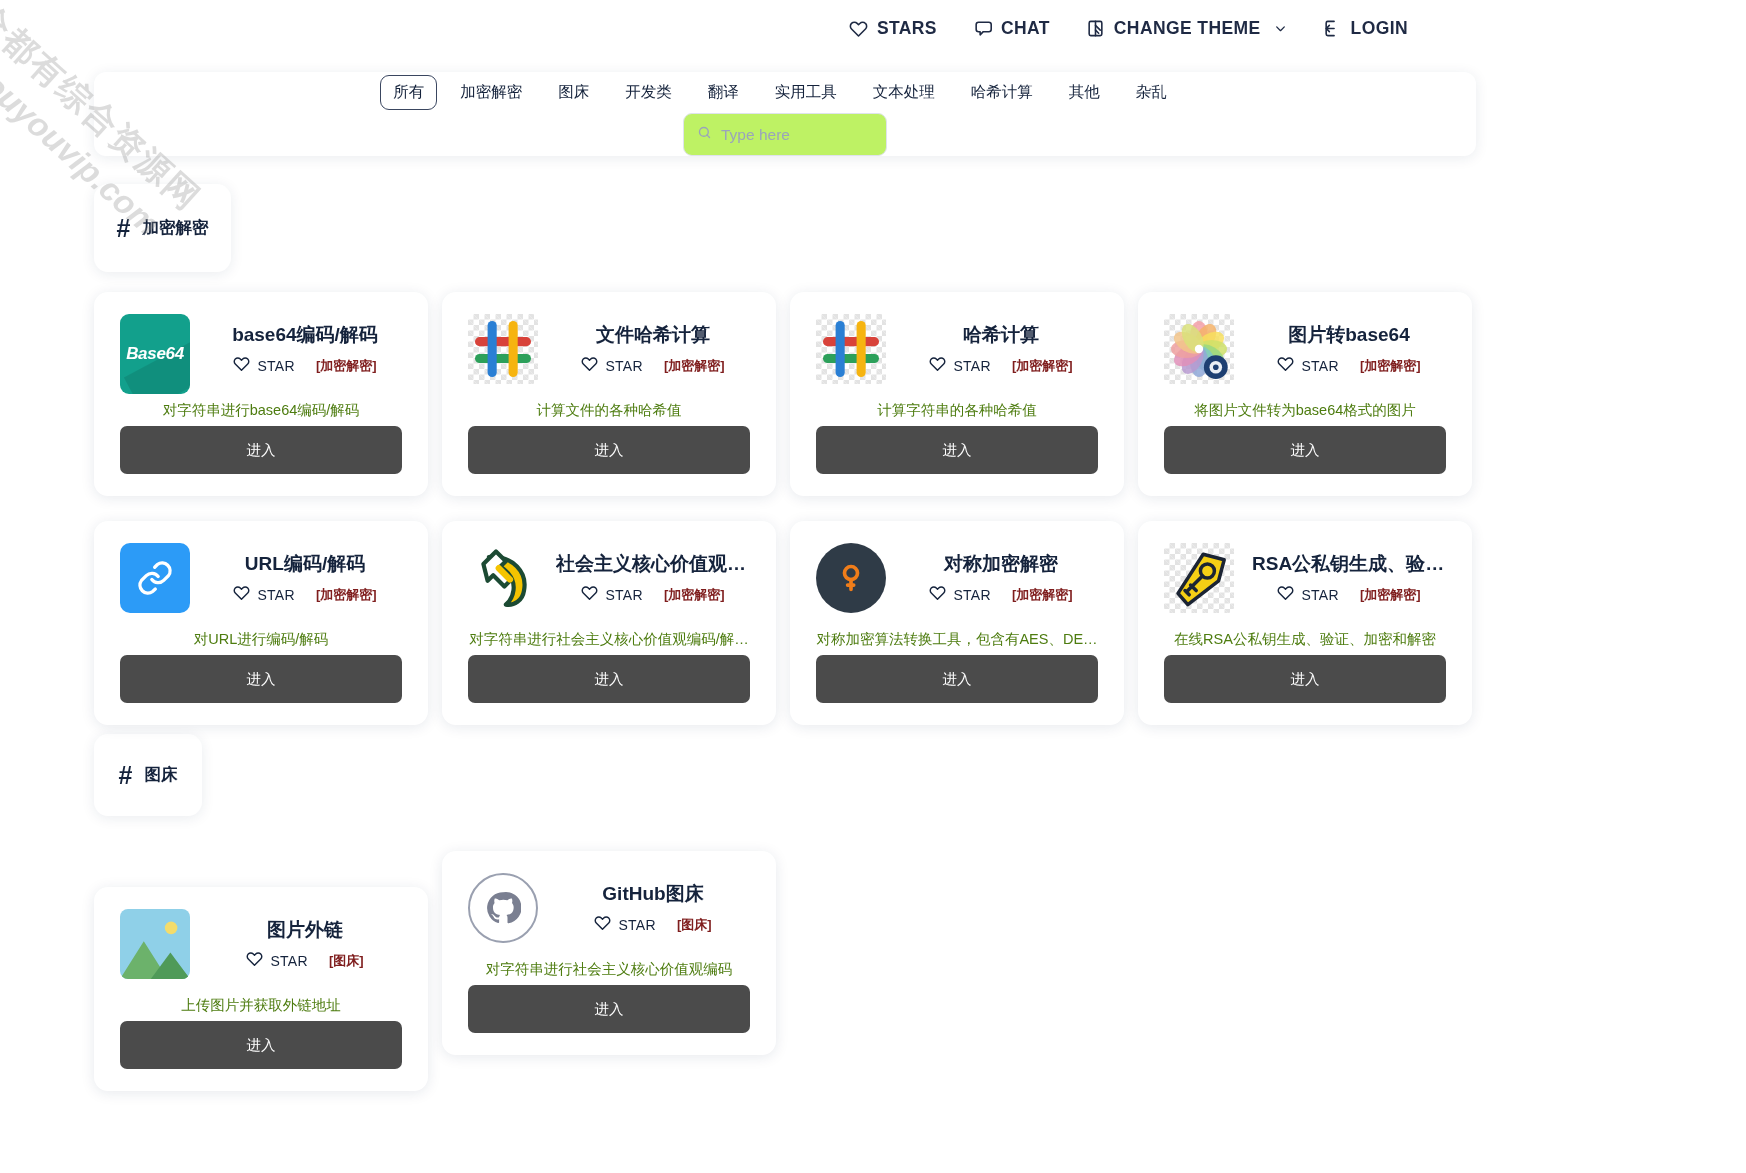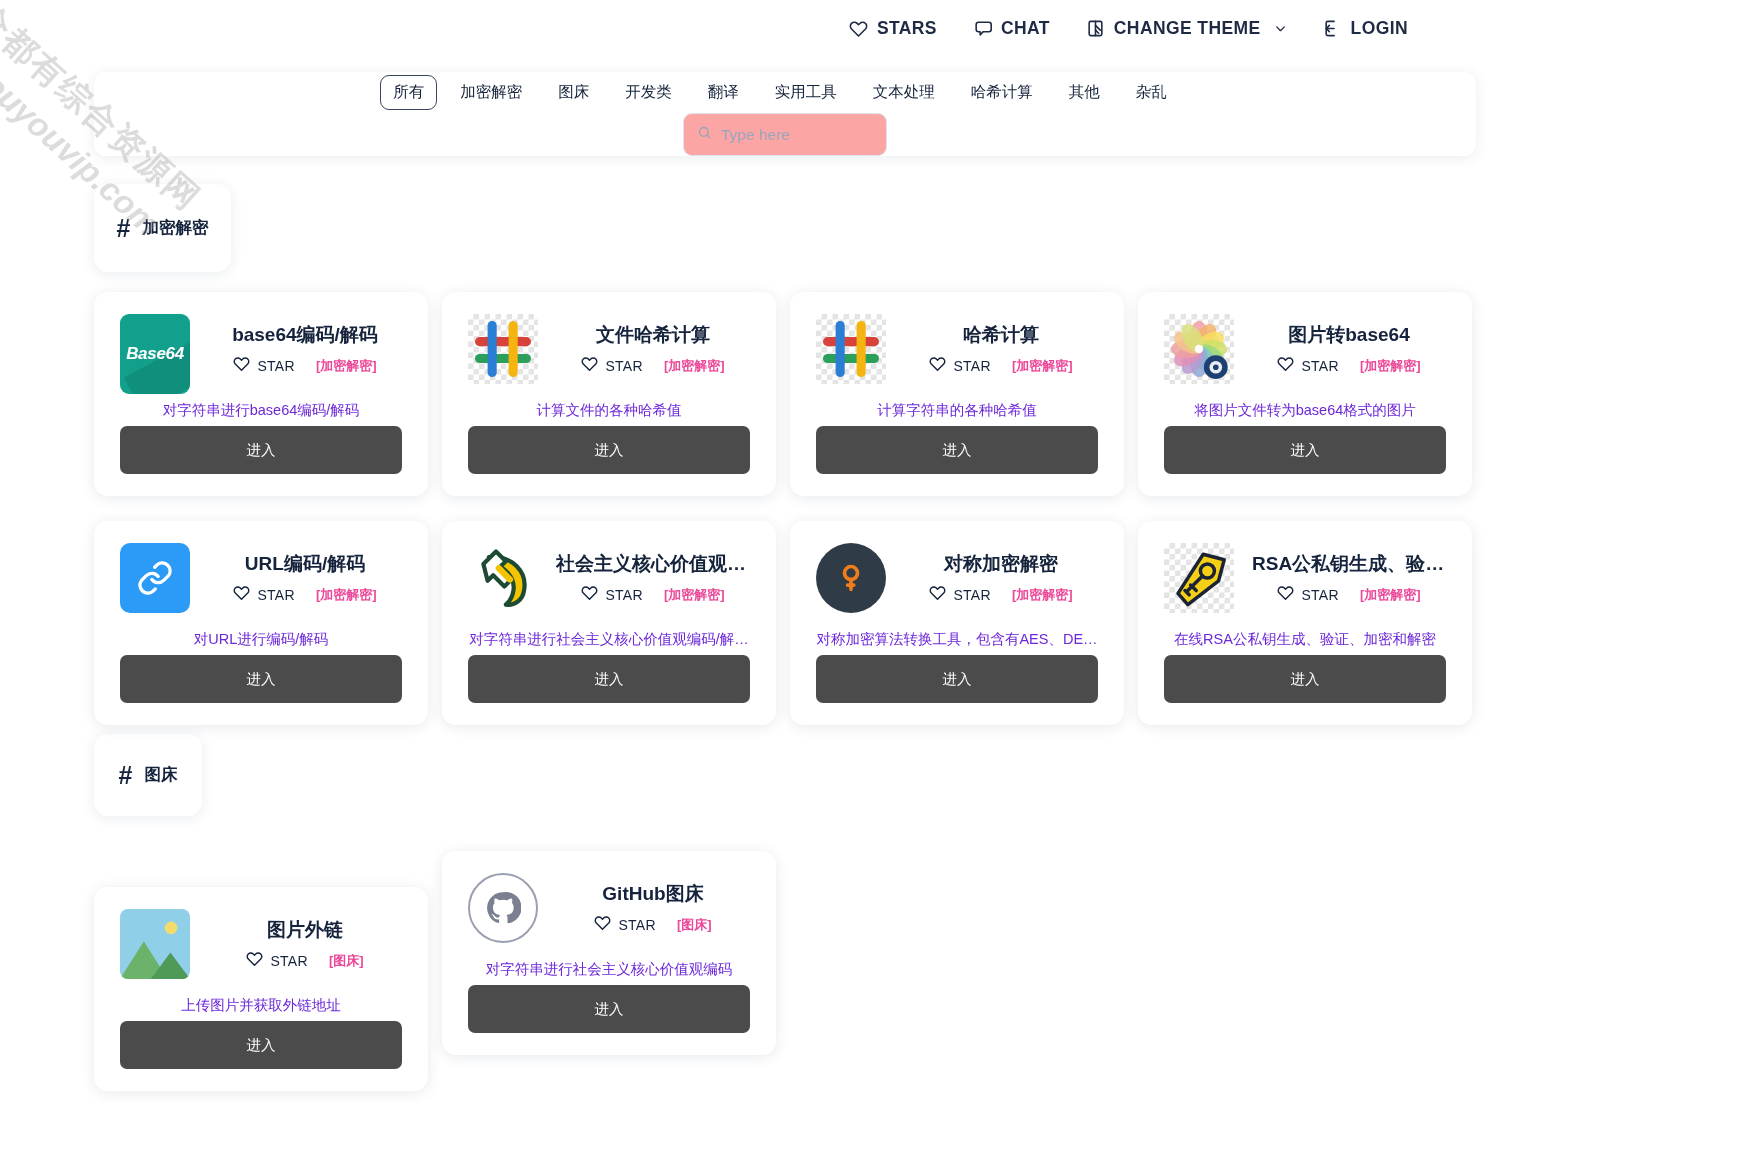--- a/index.html
+++ b/index.html
@@ -54,21 +54,21 @@
   .tabs { display: flex; align-items: center; gap: 0px; flex: 1; }
   .tab {
     font-size: 15.5px; color: #15233c; font-weight: 500;
     padding: 7px 13px; border-radius: 9px; cursor: pointer;
     white-space: nowrap; margin-right: 10px;
   }
   .tab.active { border: 1.6px solid #3a4660; padding: 6px 12px; }
   .searchbox {
     width: 204px; height: 43px; border: 1px solid #dfe3ec; border-radius: 9px;
     display: flex; align-items: center; gap: 9px; padding: 0 13px;
-    background: #fca5a5;
+    background: #bef264;
   }
   .searchbox input {
     border: none; outline: none; font-size: 15.5px; color: #3b4a66;
     background: transparent; width: 100%;
     font-family: "Liberation Sans", sans-serif;
   }
   .searchbox input::placeholder { color: #9aa4bb; }
 
   
   .sechead {
@@ -90,23 +90,23 @@
   .card-head { display: flex; align-items: center; gap: 18px; height: 70px; }
   .icon-box { width: 70px; height: 70px; flex: 0 0 70px; position: relative; }
   .card-meta { flex: 1; min-width: 0; }
   .card-title {
     font-size: 19px; font-weight: 700; color: #15233c;
     text-align: center; white-space: nowrap; overflow: hidden;
     text-overflow: ellipsis; margin-bottom: 7px;
   }
   .card-sub { display: flex; align-items: center; justify-content: center; gap: 7px; }
   .star-txt { font-size: 14px; font-weight: 400; color: #15233c; letter-spacing: .3px; }
-  .cat-txt { font-size: 13px; font-weight: 700; color: #ec4899; margin-left: 14px; }
+  .cat-txt { font-size: 13px; font-weight: 700; color: #7f1d1d; margin-left: 14px; }
   .card-desc {
-    margin-top: 17px; font-size: 14.5px; color: #6d28d9; text-align: center;
+    margin-top: 17px; font-size: 14.5px; color: #4d7c0f; text-align: center;
     white-space: nowrap; overflow: hidden; text-overflow: ellipsis;
   }
   .enter-btn {
     position: absolute; left: 26px; bottom: 22px; width: 282px; height: 48px;
     background: #4b4b4b; color: #ffffff; border: none; border-radius: 7px;
     font-size: 14.5px; cursor: pointer;
     font-family: "Liberation Sans", sans-serif;
   }
 
   

